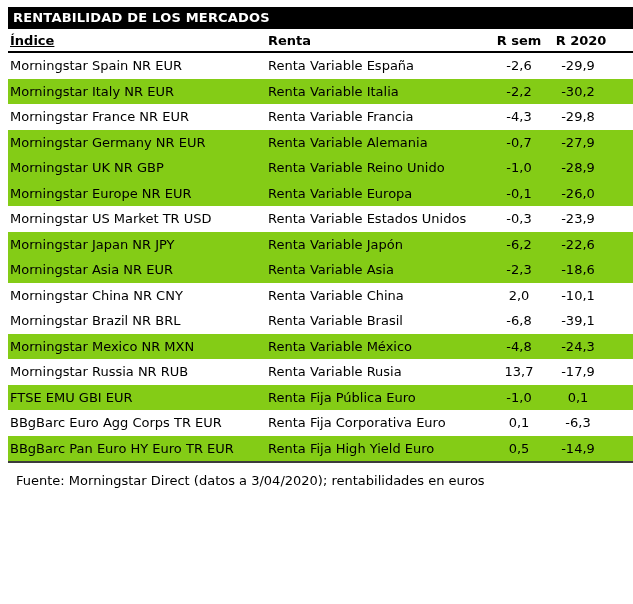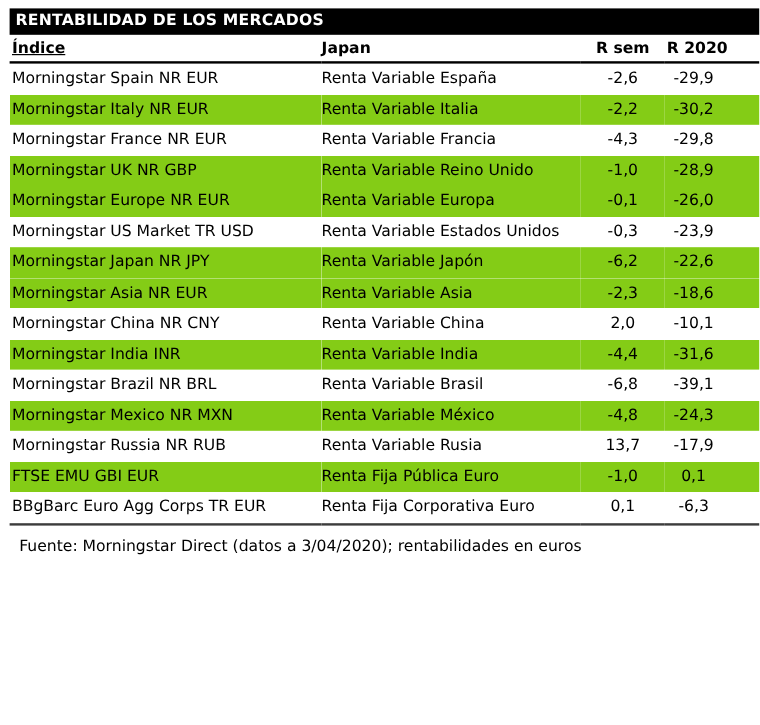--- a/index.html
+++ b/index.html
@@ -79,21 +79,21 @@
     <table class="markets">
       <colgroup>
         <col class="col-indice">
         <col class="col-activo">
         <col class="col-rsem">
         <col class="col-r2020">
       </colgroup>
       <thead>
         <tr>
           <th class="c0">Índice</th>
-          <th class="c1">Japan</th>
+          <th class="c1">Renta</th>
           <th class="c2">R sem</th>
           <th class="c3">R 2020</th>
         </tr>
       </thead>
       <tbody>
           <tr>
             <td class="c0">Morningstar Spain NR EUR</td>
             <td class="c1">Renta Variable España</td>
             <td class="c2">-2,6</td>
             <td class="c3">-29,9</td>
@@ -102,20 +102,26 @@
             <td class="c0">Morningstar Italy NR EUR</td>
             <td class="c1">Renta Variable Italia</td>
             <td class="c2">-2,2</td>
             <td class="c3">-30,2</td>
           </tr>
           <tr>
             <td class="c0">Morningstar France NR EUR</td>
             <td class="c1">Renta Variable Francia</td>
             <td class="c2">-4,3</td>
             <td class="c3">-29,8</td>
+          </tr>
+          <tr class="alt">
+            <td class="c0">Morningstar Germany NR EUR</td>
+            <td class="c1">Renta Variable Alemania</td>
+            <td class="c2">-0,7</td>
+            <td class="c3">-27,9</td>
           </tr>
           <tr class="alt">
             <td class="c0">Morningstar UK NR GBP</td>
             <td class="c1">Renta Variable Reino Unido</td>
             <td class="c2">-1,0</td>
             <td class="c3">-28,9</td>
           </tr>
           <tr class="alt">
             <td class="c0">Morningstar Europe NR EUR</td>
             <td class="c1">Renta Variable Europa</td>
@@ -139,26 +145,20 @@
             <td class="c1">Renta Variable Asia</td>
             <td class="c2">-2,3</td>
             <td class="c3">-18,6</td>
           </tr>
           <tr>
             <td class="c0">Morningstar China NR CNY</td>
             <td class="c1">Renta Variable China</td>
             <td class="c2">2,0</td>
             <td class="c3">-10,1</td>
           </tr>
-          <tr class="alt">
-            <td class="c0">Morningstar India INR</td>
-            <td class="c1">Renta Variable India</td>
-            <td class="c2">-4,4</td>
-            <td class="c3">-31,6</td>
-          </tr>
           <tr>
             <td class="c0">Morningstar Brazil NR BRL</td>
             <td class="c1">Renta Variable Brasil</td>
             <td class="c2">-6,8</td>
             <td class="c3">-39,1</td>
           </tr>
           <tr class="alt">
             <td class="c0">Morningstar Mexico NR MXN</td>
             <td class="c1">Renta Variable México</td>
             <td class="c2">-4,8</td>
@@ -175,17 +175,23 @@
             <td class="c1">Renta Fija Pública Euro</td>
             <td class="c2">-1,0</td>
             <td class="c3">0,1</td>
           </tr>
           <tr>
             <td class="c0">BBgBarc Euro Agg Corps TR EUR</td>
             <td class="c1">Renta Fija Corporativa Euro</td>
             <td class="c2">0,1</td>
             <td class="c3">-6,3</td>
           </tr>
+          <tr class="alt">
+            <td class="c0">BBgBarc Pan Euro HY Euro TR EUR</td>
+            <td class="c1">Renta Fija High Yield Euro</td>
+            <td class="c2">0,5</td>
+            <td class="c3">-14,9</td>
+          </tr>
         </tbody>
     </table>
     <div class="footer-note">Fuente: Morningstar Direct (datos a 3/04/2020); rentabilidades en euros</div>
   </div>
 </div>
 
 </body></html>

